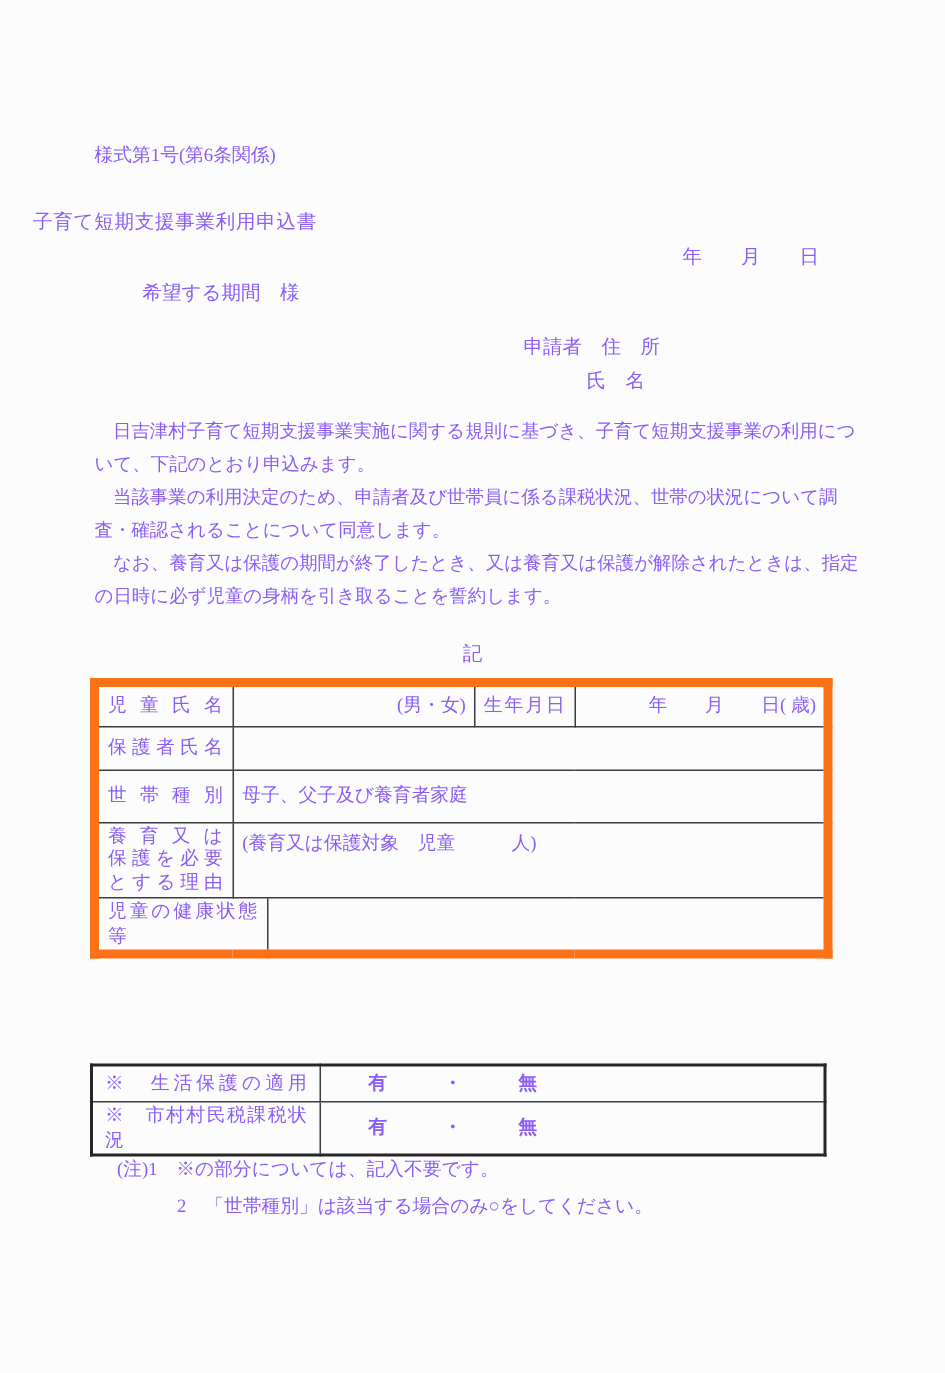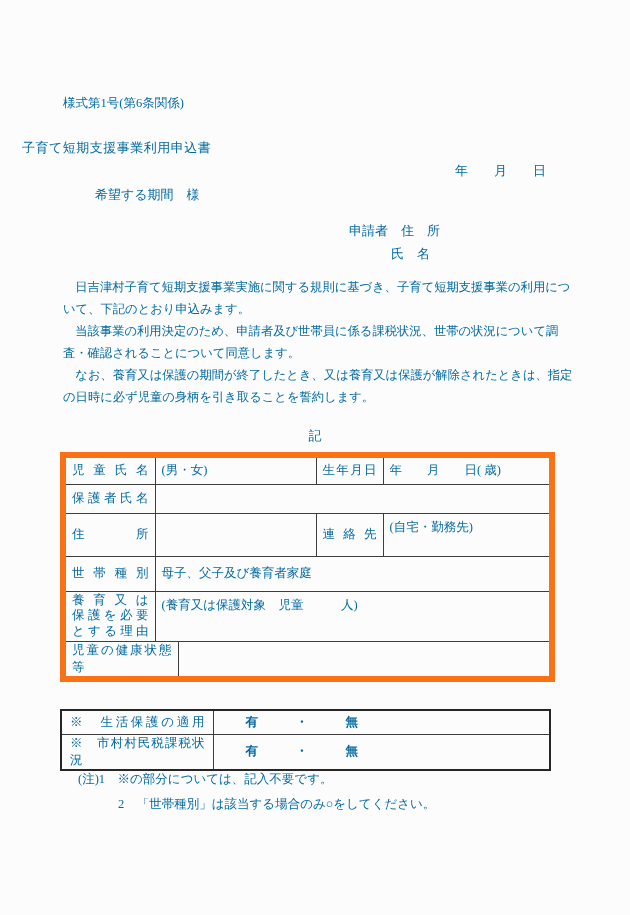--- a/index.html
+++ b/index.html
@@ -1,21 +1,21 @@
 <!DOCTYPE html>
 <html><head>
 <meta charset="utf-8">
 <style>
   html,body { margin:0; padding:0; }
   .page {
     position: relative;
     width: 630px;
     height: 915px;
     background: #fcfcfc;
-    color: #0369a1;
+    color: #8b5cf6;
     font-family: "Liberation Serif", "DejaVu Serif", serif;
     overflow: hidden;
   }
   .abs { position: absolute; }
   .form-number { left:63px; top:95px; font-size:12.5px; }
   .title-strip { left:22px; right:0; top:139px; text-align:left; font-size:13px; letter-spacing:0.5px; }
   .date-line { right:84px; top:162px; font-size:13px; }
   .addressee { left:95px; top:186px; font-size:13px; }
   .applicant { left:349px; top:208px; font-size:13px; line-height:22.5px;margin-top:12px; }
   .applicant .line2 { margin-left:42px; }
@@ -30,21 +30,21 @@
   .main-table { left:60px; top:452px; width:489px; border:6px solid #f97316; }
   .aux-table  { left:60px; top:709px; width:489px; border:2px solid #262626; }
   td {
     border:1px solid #3d3d3d;
     font-size:12.5px;
     padding:0 6px;
     overflow:hidden;
   }
   .lbl { text-align: justify; text-align-last: justify; }
   .ml  { white-space: pre-line; line-height:15.5px; text-align: justify; text-align-last: justify; }
-  .val-right { text-align:left; padding-right:5px; }
+  .val-right { text-align:right; padding-right:5px; }
   .val-top { vertical-align: top; padding-top:5px; }
   .val-center { text-align:center; padding:0 2px; }
   .aux-lbl { text-align: justify; text-align-last: justify; padding:0 8px; }
   .aux-val { padding-left:32px;font-weight:bold; }
   .notes-line1 { left:78px; top:771px; font-size:12.5px; }
   .notes-line2 { left:118px; top:796px; font-size:12.5px; }
 </style>
 </head>
 <body>
 
@@ -84,26 +84,20 @@
         <tr style="height:29px">
       <td class="lbl">児童氏名</td>
       <td colspan="2" class="val-right">(男・女)</td>
       <td class="lbl">生年月日</td>
       <td class="val-right">年　　月　　日( 歳)</td>
     </tr>
     <tr style="height:29px">
       <td class="lbl">保護者氏名</td>
       <td colspan="4"></td>
     </tr>
-    <tr style="height:43px">
-      <td class="lbl">住所</td>
-      <td colspan="2"></td>
-      <td class="lbl">連絡先</td>
-      <td class="val-top">(自宅・勤務先)</td>
-    </tr>
     <tr style="height:35px">
       <td class="lbl">世帯種別</td>
       <td colspan="4">母子、父子及び養育者家庭</td>
     </tr>
     <tr style="height:50px">
       <td class="lbl">
             <div class="ml">養育又は
 保護を必要
 とする理由</div>
           </td>

